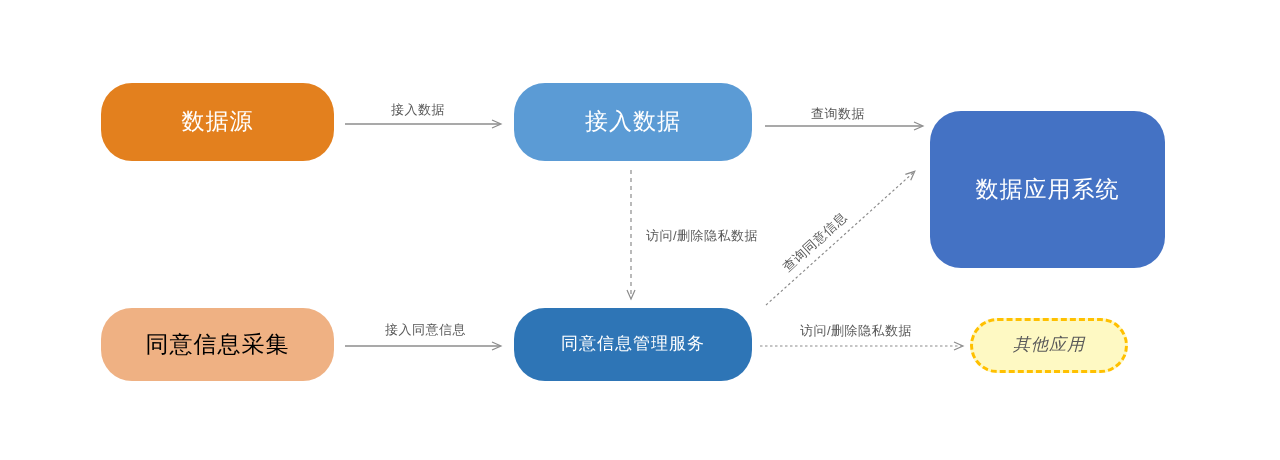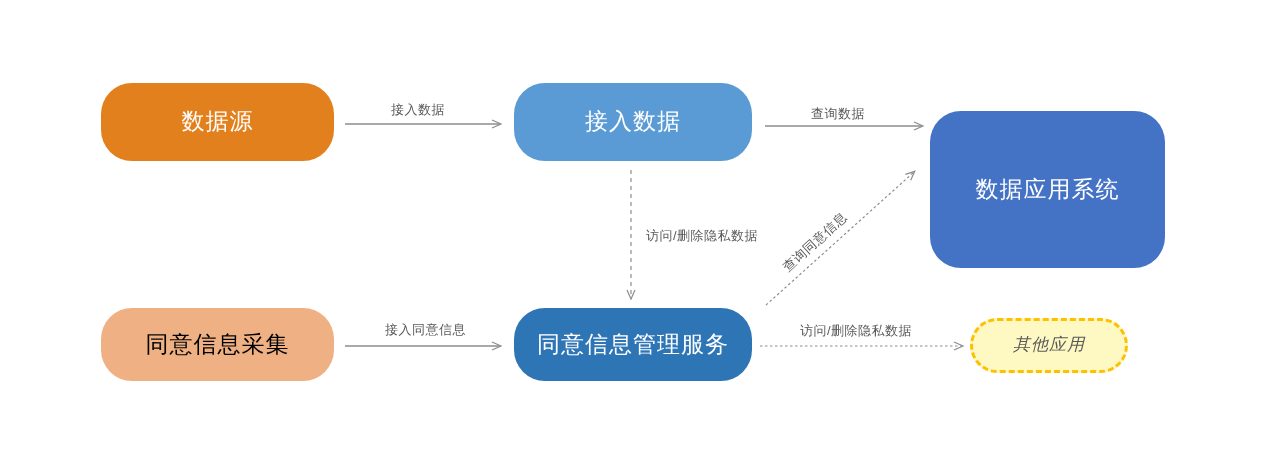--- a/index.html
+++ b/index.html
@@ -59,21 +59,21 @@
     left: 101px; top: 308px; width: 233px; height: 73px;
     background: #EFB183;
     color: #000000;
     font-size: 23px;
     letter-spacing: 1px;
   }
   .n-consentsvc {
     left: 514px; top: 308px; width: 238px; height: 73px;
     background: #2E75B6;
     color: #FFFFFF;
-    font-size: 23px;
+    font-size: 17px;
     letter-spacing: 1px;
   }
   .n-otherapp {
     left: 970px; top: 318px; width: 158px; height: 55px;
     background: #fef9c3;
     border: 3px dashed #FFC000;
     color: #595959;
     font-size: 17px;
     letter-spacing: 1px;
     font-style: italic;

